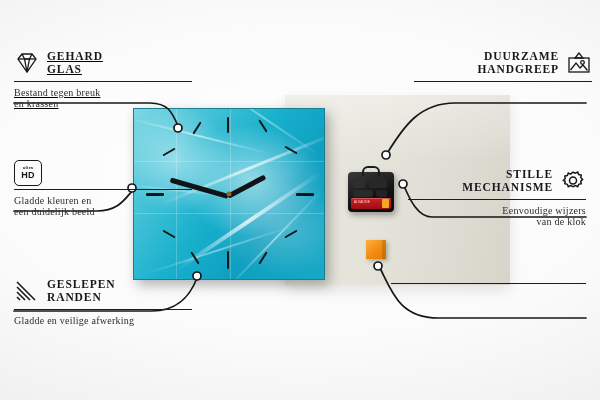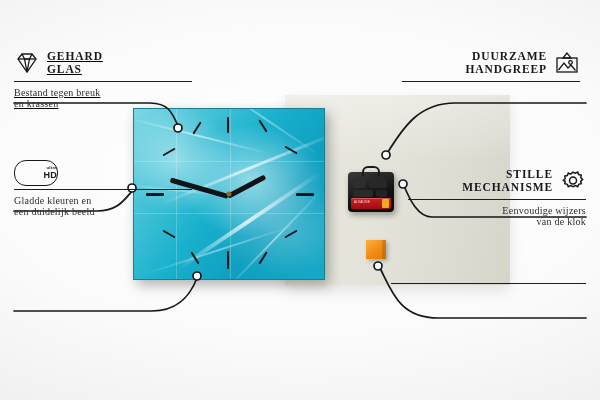--- a/index.html
+++ b/index.html
@@ -89,29 +89,29 @@
   }
   .feat.right .title{text-align:right;}
   .feat .rule{height:1px;background:#1b1d1f;margin:5px 0 5px 0;width:100%;}
   .feat .desc{
     font-family:"Liberation Serif", serif;
     font-size:10px;line-height:11px;color:#2b2d2f;letter-spacing:.25px;
   }
   .feat.right .desc{text-align:right;}
   .ico{width:26px;height:24px;flex:0 0 26px;display:block;}
   .hdbox{
-    width:26px;height:24px;border:1.6px solid #16181a;border-radius:12px;
-    display:flex;flex-direction:column;align-items:flex-end;justify-content:center;line-height:1;padding-left:16px;
+    width:26px;height:24px;border:1.6px solid #16181a;border-radius:5px;
+    display:flex;flex-direction:column;align-items:center;justify-content:center;line-height:1;
   }
   .hdbox .u{font-size:4.4px;font-weight:700;letter-spacing:.2px;color:#16181a;}
   .hdbox .h{font-size:9px;font-weight:700;letter-spacing:.2px;color:#16181a;margin-top:.5px;}
   .f-gehard{left:14px;top:50px;text-decoration:underline;}
   .f-print{left:14px;top:160px;}
   .f-randen{left:14px;top:278px;}
-  .f-handgreep{right:20px;top:50px;}
+  .f-handgreep{right:8px;top:50px;}
   .f-mech{right:14px;top:168px;}
   .f-foam{right:14px;top:278px;width:195px;}
 </style>
 </head>
 <body>
 
 <div id="stage">
 
   <div class="backdrop"></div>
 
@@ -212,20 +212,40 @@
         </span>
       </span>
     </div>
     <div class="rule"></div>
     <div class="desc">
       <span>Gladde kleuren en</span><br>
       <span>een duidelijk beeld</span>
     </div>
   </div>
 
+  <div class="feat left f-randen">
+    <div class="head">
+      <span class="ico">
+        <svg viewBox="0 0 26 24" width="26" height="24" fill="none" stroke="#16181a" stroke-width="1.6">
+          <path d="M3 3 L21 21"></path>
+            <path d="M3 8 L16 21"></path>
+            <path d="M3 13 L11 21"></path>
+            <path d="M3 18 L6 21"></path>
+        </svg>
+      </span>
+      <span class="title">
+        <span>GESLEPEN</span><br>
+        <span>RANDEN</span>
+      </span>
+    </div>
+    <div class="rule"></div>
+    <div class="desc">
+      <span>Gladde en veilige afwerking</span>
+    </div>
+  </div>
 
   <div class="feat right f-handgreep">
     <div class="head">
       <span class="title">
         <span>DUURZAME</span><br>
         <span>HANDGREEP</span>
       </span>
       <span class="ico">
         <svg viewBox="0 0 26 24" width="26" height="24" fill="none" stroke="#16181a" stroke-width="1.3">
           <rect x="3" y="7" width="20" height="14"></rect>

